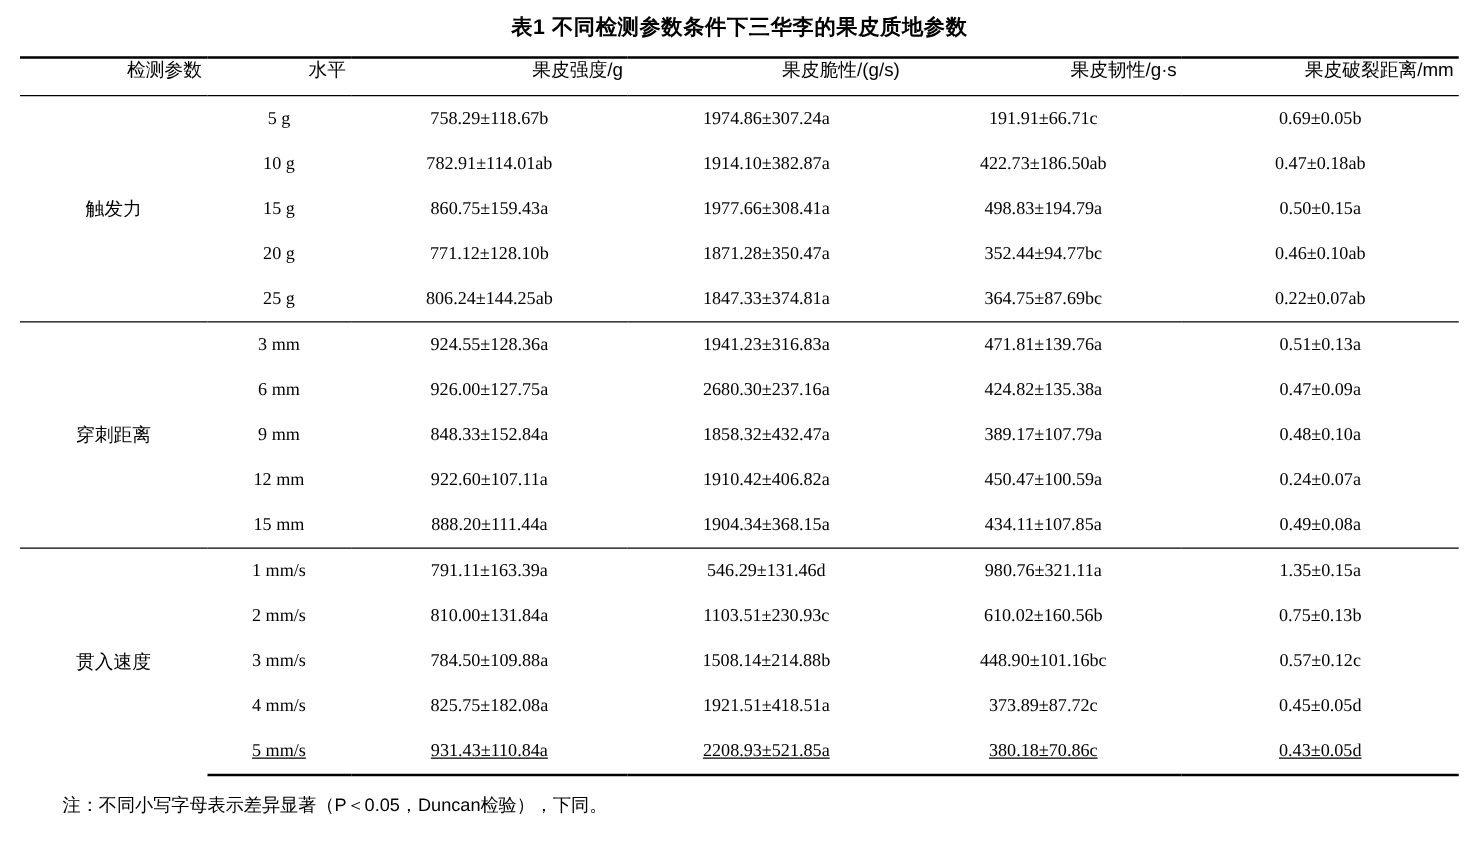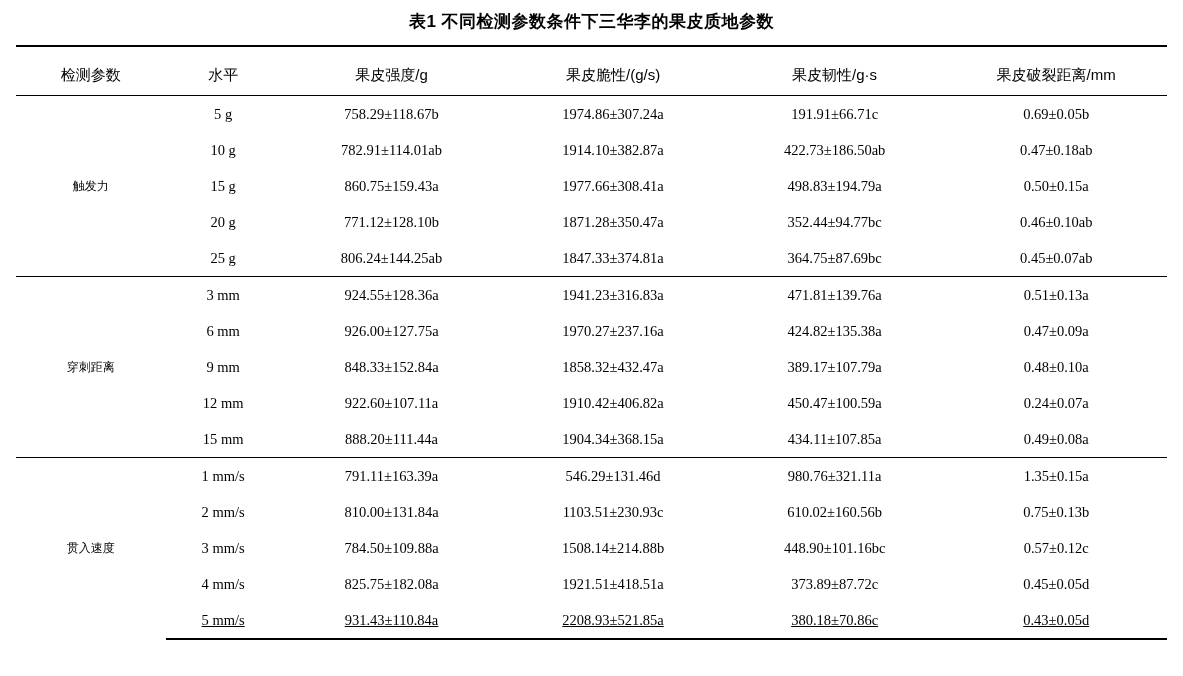--- a/index.html
+++ b/index.html
@@ -32,33 +32,33 @@
     padding-bottom: 12px;
   }
   table.data {
     width: 100%;
     border-collapse: collapse;
     font-size: 14.5px;
   }
   table.data thead th {
     font-weight: normal;
     font-size: 15px;
-    padding: 19px 4px 10px 4px;
-    text-align: center;
+    padding: 0 4px 10px 4px;
+    text-align: right;
     border-top: 2.2px solid #000;
     border-bottom: 1.1px solid #000;
     white-space: nowrap;
   }
   table.data tbody td {
     text-align: center;
     padding: 9.5px 4px;
     white-space: nowrap;
   }
   .group-label {
-    font-size: 12px;
+    font-size: 15px;
     vertical-align: middle;
     text-align: center;
   }
   .group-sep td {
     border-top: 1.1px solid #000;
   }
   .last-row td {
     border-bottom: 2.2px solid #000;
     text-decoration: underline;
   }
@@ -120,35 +120,35 @@
         <td>771.12±128.10b</td>
         <td>1871.28±350.47a</td>
         <td>352.44±94.77bc</td>
         <td>0.46±0.10ab</td>
       </tr>
       <tr>
         <td>25 g</td>
         <td>806.24±144.25ab</td>
         <td>1847.33±374.81a</td>
         <td>364.75±87.69bc</td>
-        <td>0.45±0.07ab</td>
+        <td>0.22±0.07ab</td>
       </tr>
 
       <tr class="group-sep">
         <td class="group-label cjk" rowspan="5">穿刺距离</td>
         <td>3 mm</td>
         <td>924.55±128.36a</td>
         <td>1941.23±316.83a</td>
         <td>471.81±139.76a</td>
         <td>0.51±0.13a</td>
       </tr>
       <tr>
         <td>6 mm</td>
         <td>926.00±127.75a</td>
-        <td>1970.27±237.16a</td>
+        <td>2680.30±237.16a</td>
         <td>424.82±135.38a</td>
         <td>0.47±0.09a</td>
       </tr>
       <tr>
         <td>9 mm</td>
         <td>848.33±152.84a</td>
         <td>1858.32±432.47a</td>
         <td>389.17±107.79a</td>
         <td>0.48±0.10a</td>
       </tr>
@@ -200,14 +200,15 @@
         <td>5 mm/s</td>
         <td>931.43±110.84a</td>
         <td>2208.93±521.85a</td>
         <td>380.18±70.86c</td>
         <td>0.43±0.05d</td>
       </tr>
 
     </tbody>
   </table>
 
+  <div class="note cjk">注：不同小写字母表示差异显著（P＜0.05，Duncan检验），下同。</div>
 
 </div>
 
 </body></html>

